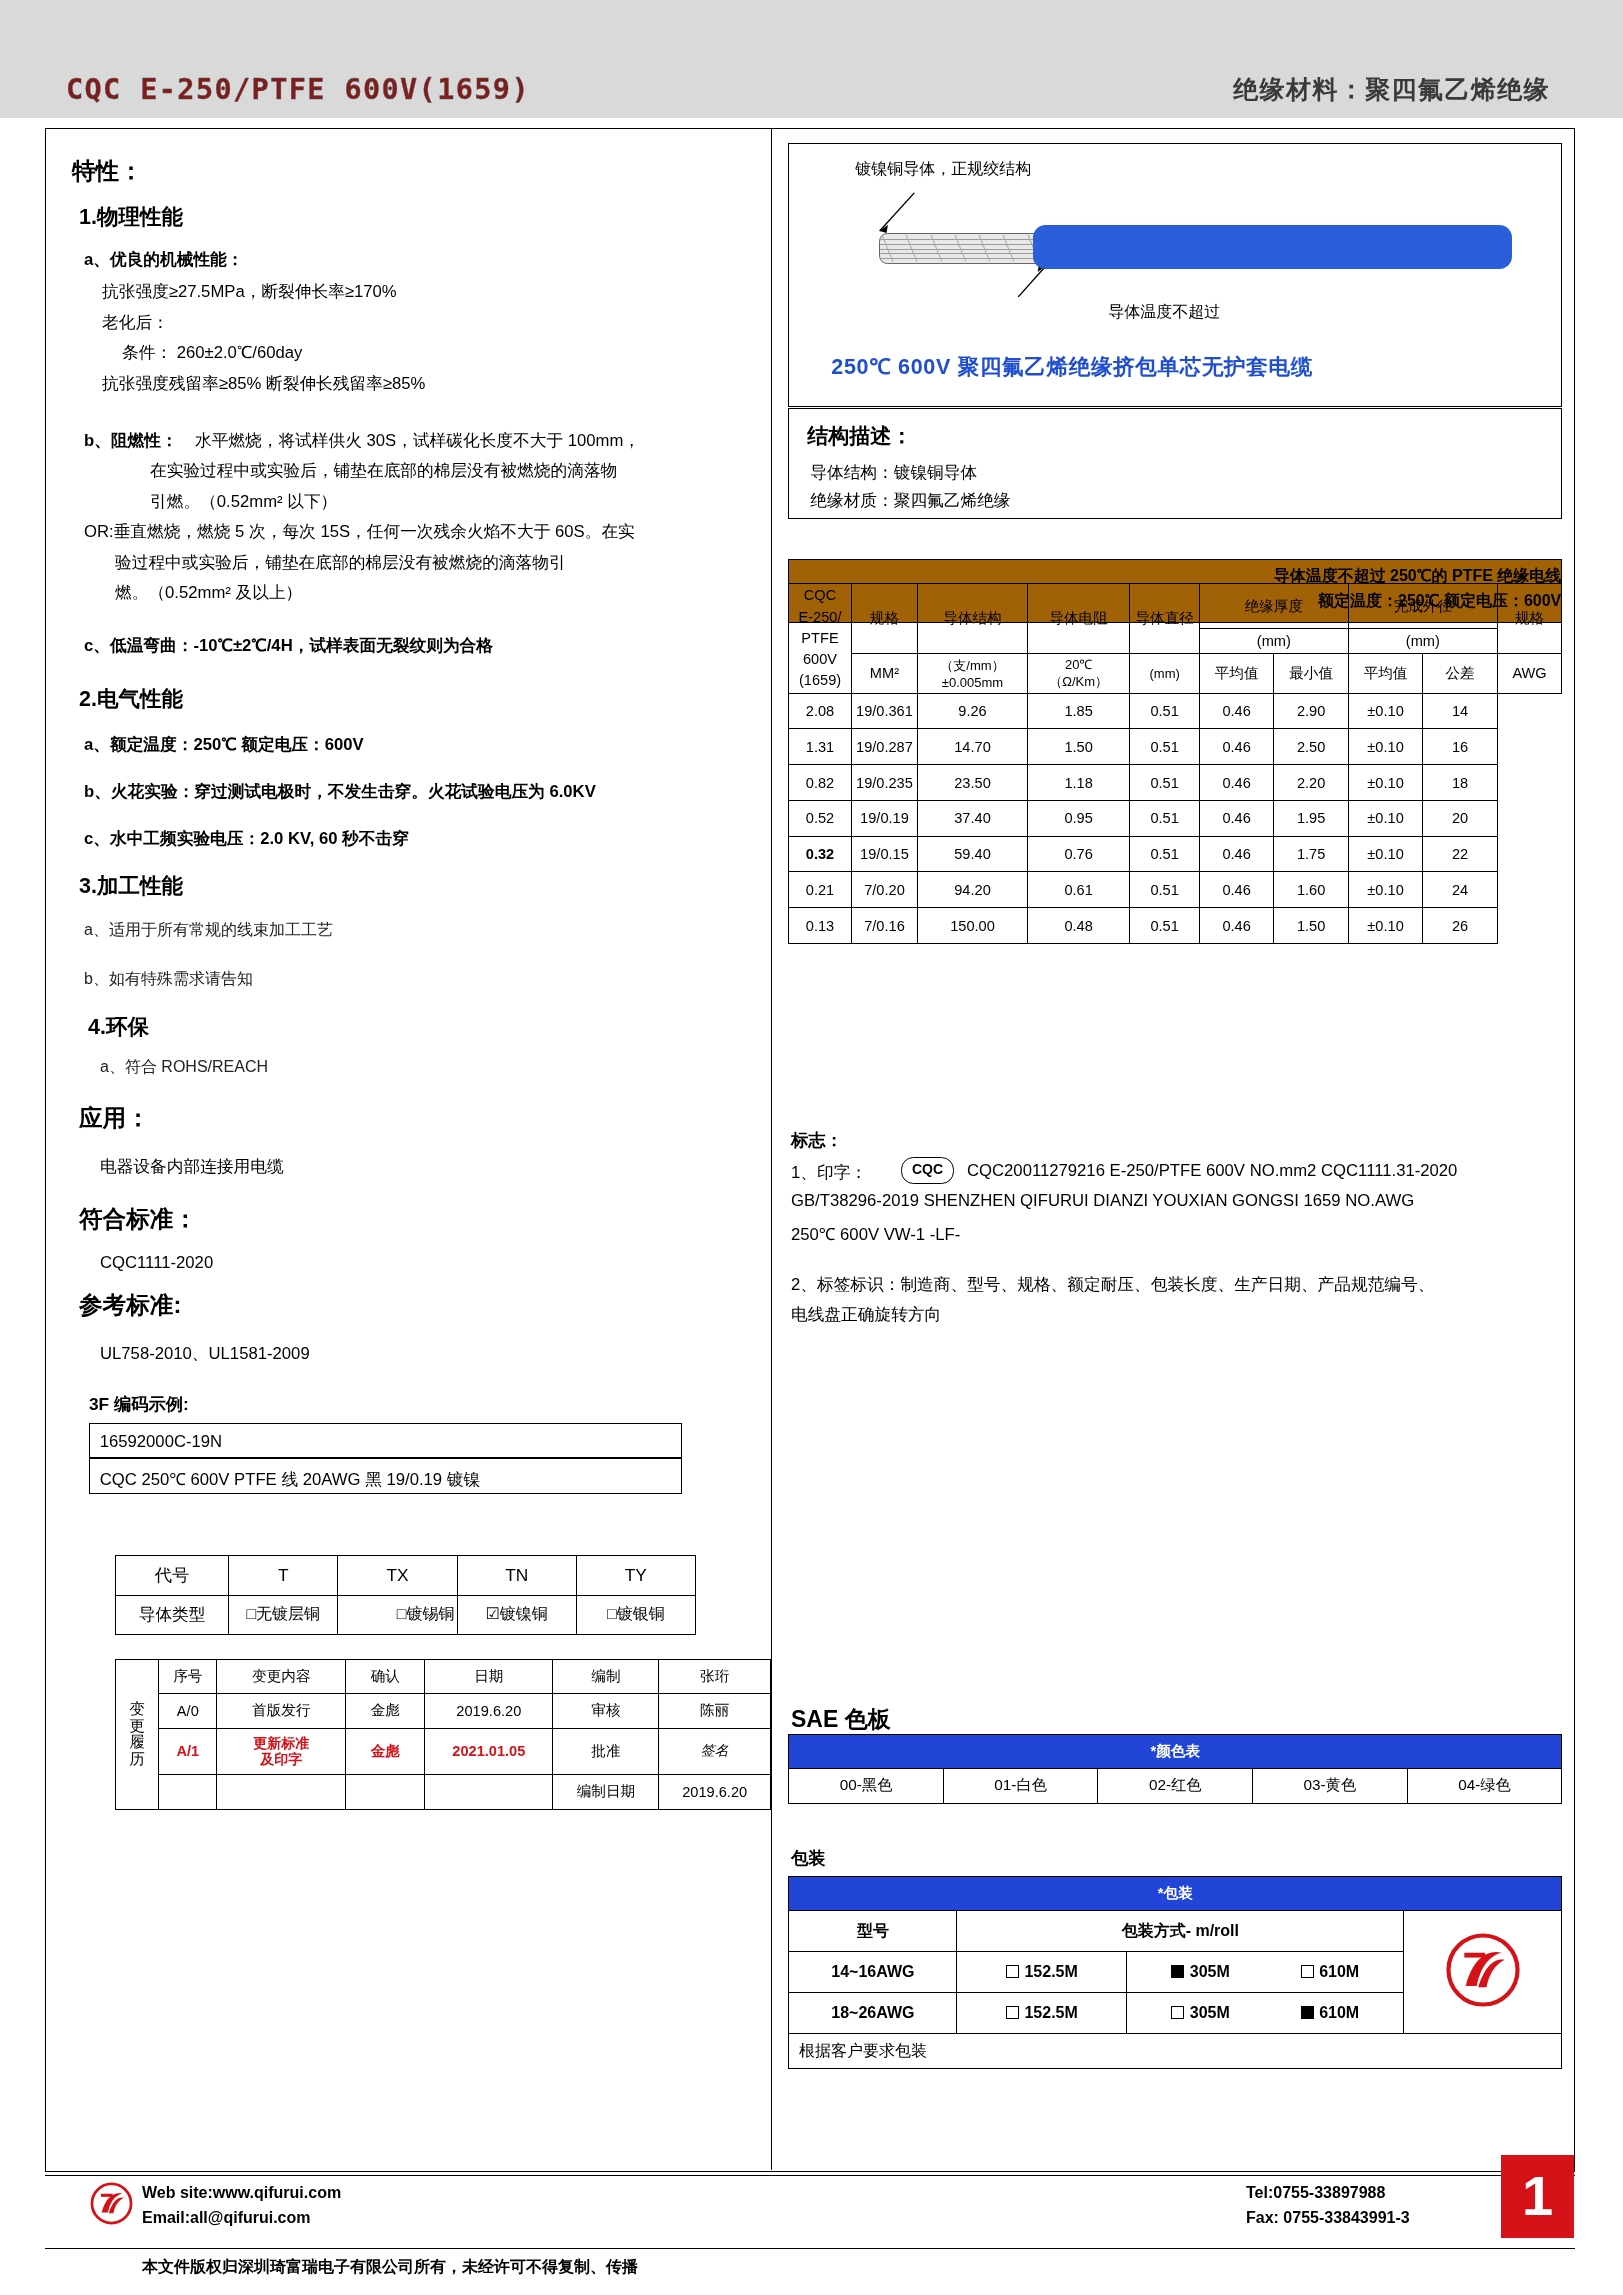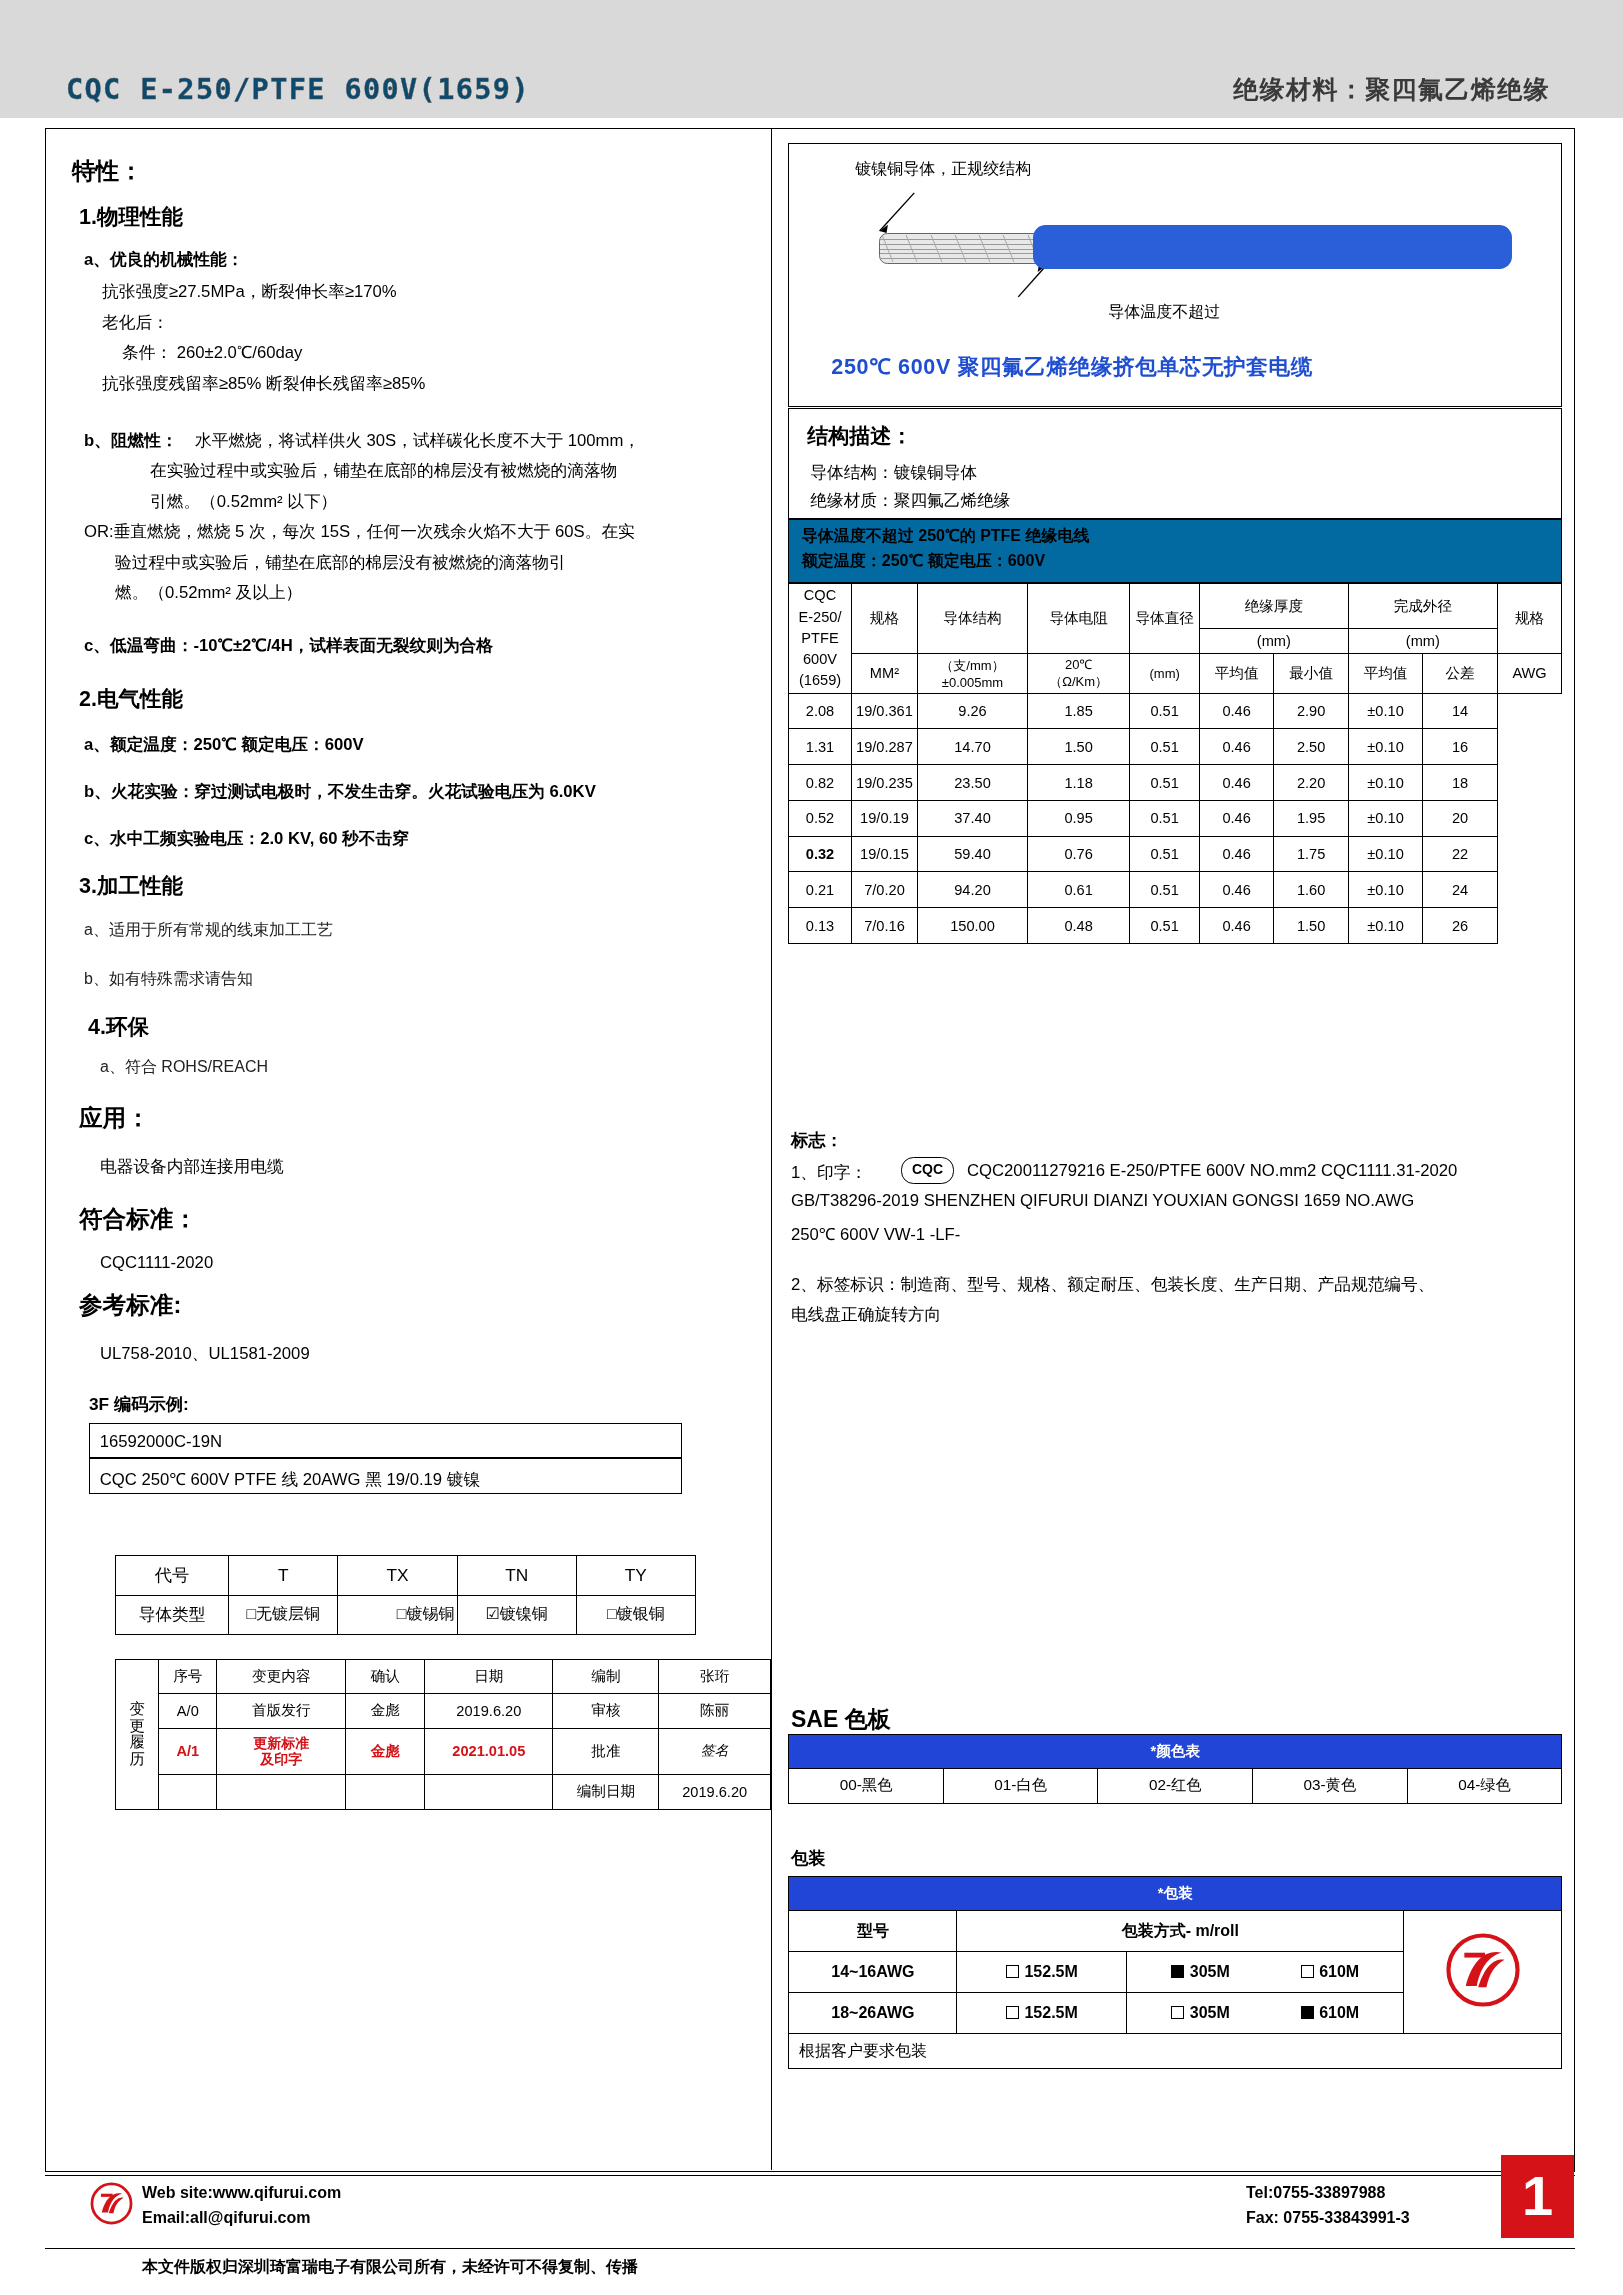--- a/index.html
+++ b/index.html
@@ -14,21 +14,21 @@
   .page { position:relative; width:1623px; height:2295px; box-sizing:border-box; }
 
   
   .header {
     position:absolute; left:0; top:0; width:1623px; height:118px;
     background:#d9d9d9;
   }
   .header-title {
     position:absolute; left:66px; top:73px;
     font-size:28.5px; font-weight:bold; letter-spacing:1.4px;
-    color:#0c4a6e;
+    color:#7f1d1d;
     font-family:"DejaVu Sans Mono", monospace;
     -webkit-text-stroke:0.4px #555;
   }
   .header-right {
     position:absolute; right:73px; top:73px;
     font-size:25px; font-weight:bold; color:#3a3a3a;
     letter-spacing:1.4px;
   }
 
   
@@ -70,21 +70,21 @@
 
   .blue-title {
     color:#1f4fd0; font-size:21.5px; font-weight:bold; letter-spacing:0.7px;
   }
 
   
   table { border-collapse:collapse; }
   .tbl td, .tbl th { border:0.7px solid #000; font-size:14.6px; text-align:center; padding:1.4px 2.1px; }
 
   .spec-header {
-    background:#0369a1; font-size:16px; font-weight:bold; text-align:left;
+    background:#a16207; font-size:16px; font-weight:bold; text-align:right;margin-top:40px;
   }
 
   .sae-head { background:#2145d6; color:#fff; font-weight:bold; font-size:15.3px; }
   .pack-head { background:#2145d6; color:#fff; font-weight:bold; font-size:15.3px; }
 
   
   .footer-line1 { position:absolute; left:45px; top:2175px; width:1530px; height:1.4px; background:#000; }
   .footer-line2 { position:absolute; left:45px; top:2248px; width:1530px; height:1.4px; background:#000; }
   .footer-text { position:absolute; font-size:16px; }
 

